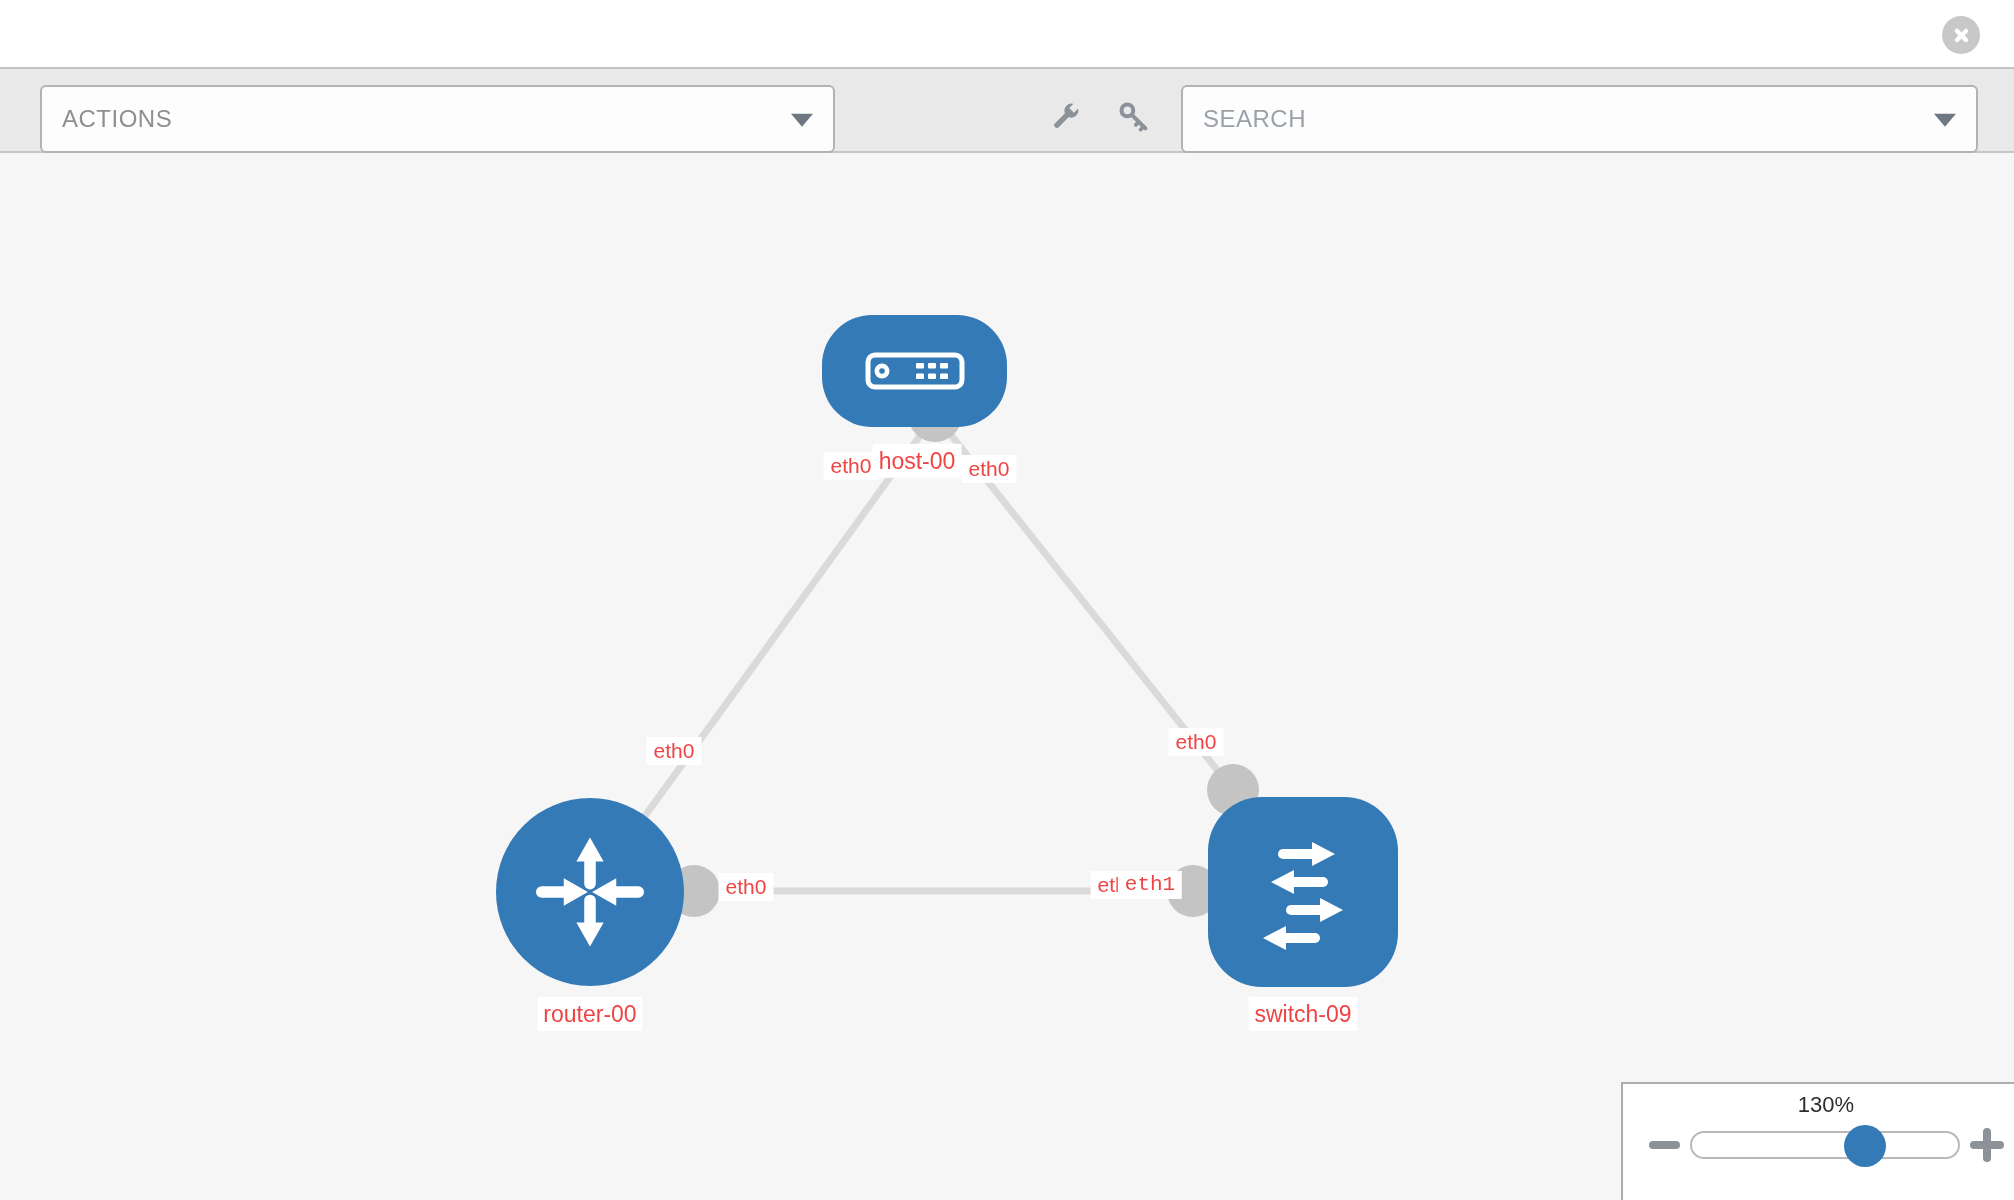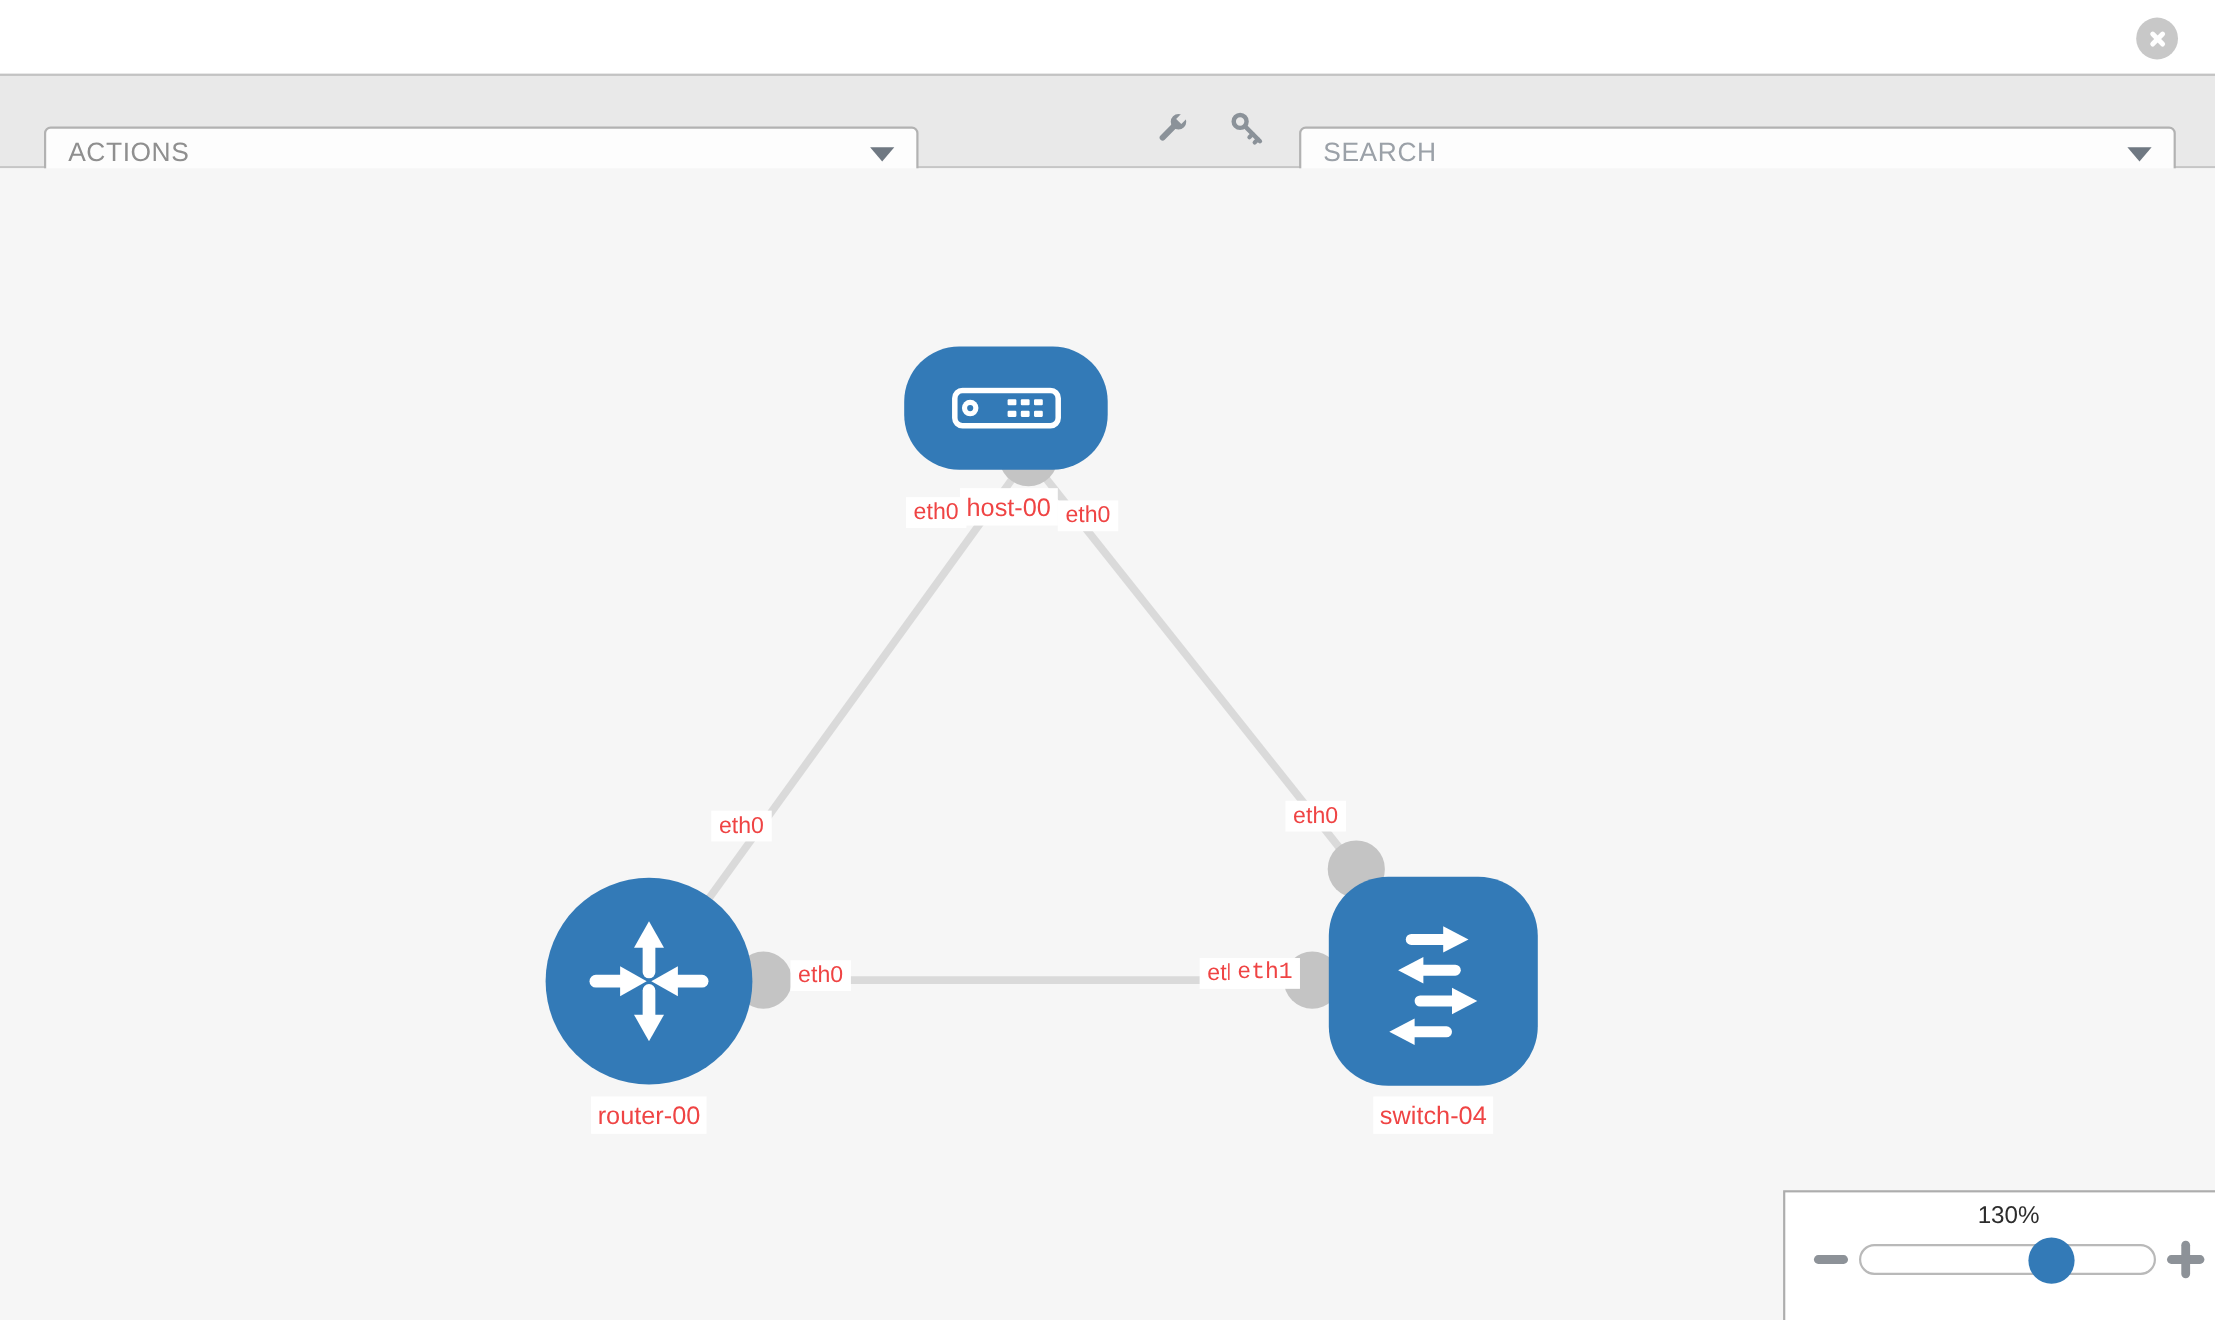--- a/index.html
+++ b/index.html
@@ -16,23 +16,23 @@
   .close-btn{
     position:absolute;left:1942px;top:16px;width:38px;height:38px;border-radius:50%;
     background:#c8c8c8;display:flex;align-items:center;justify-content:center;cursor:pointer;
   }
   
   .toolbar{
     position:absolute;left:0;top:67px;width:2014px;height:86px;background:#e9e9e9;
     border-top:2px solid #c3c3c3;border-bottom:2px solid #c6c6c6;box-sizing:border-box;
   }
   .select-box{
-    position:absolute;top:16px;height:48px;background:#fdfdfd;
+    position:absolute;top:16px;height:68px;background:#fdfdfd;
     border:2px solid #b2b2b2;border-radius:6px;box-sizing:border-box;
-    display:flex;align-items:center;padding:12px 20px;cursor:pointer;margin-top:30px;
+    display:flex;align-items:center;padding:12px 20px;cursor:pointer;
   }
   .select-box .select-text{font-size:24px;color:#8f8f8f;letter-spacing:.5px;}
   .select-box.search .select-text{color:#9ba1a8;}
   .caret{
     position:absolute;right:20px;top:50%;transform:translateY(-40%);
     width:0;height:0;border-left:11px solid transparent;border-right:11px solid transparent;
     border-top:13px solid #6f7882;
   }
   .actions-box{left:40px;width:795px;}
   .search-box{left:1181px;width:797px;}
@@ -174,21 +174,21 @@
         <line x1="48" y1="78" x2="80" y2="78"></line>
         <polygon points="100,78 77,66 77,90" stroke="none"></polygon>
         <line x1="72" y1="106" x2="40" y2="106"></line>
         <polygon points="20,106 43,94 43,118" stroke="none"></polygon>
       </g>
     </svg>
   </div>
 
   <span class="lbl lbl-node" style="left:917px;top:308px;">host-00</span>
   <span class="lbl lbl-node" style="left:590px;top:861px;">router-00</span>
-  <span class="lbl lbl-node" style="left:1303px;top:861px;">switch-04</span>
+  <span class="lbl lbl-node" style="left:1303px;top:861px;">switch-09</span>
 
   <span class="lbl lbl-if" style="left:851px;top:313px;">eth0</span>
   <span class="lbl lbl-if" style="left:674px;top:598px;">eth0</span>
   <span class="lbl lbl-if" style="left:989px;top:316px;">eth0</span>
   <span class="lbl lbl-if" style="left:1196px;top:589px;">eth0</span>
   <span class="lbl lbl-if" style="left:746px;top:734px;">eth0</span>
   <span class="lbl lbl-if under" style="left:1118px;top:732px;">eth0</span>
   <span class="lbl lbl-if over" style="left:1150px;top:732px;font-family:Liberation Mono, monospace;">eth1</span>
 
   <div class="zoom-panel">

